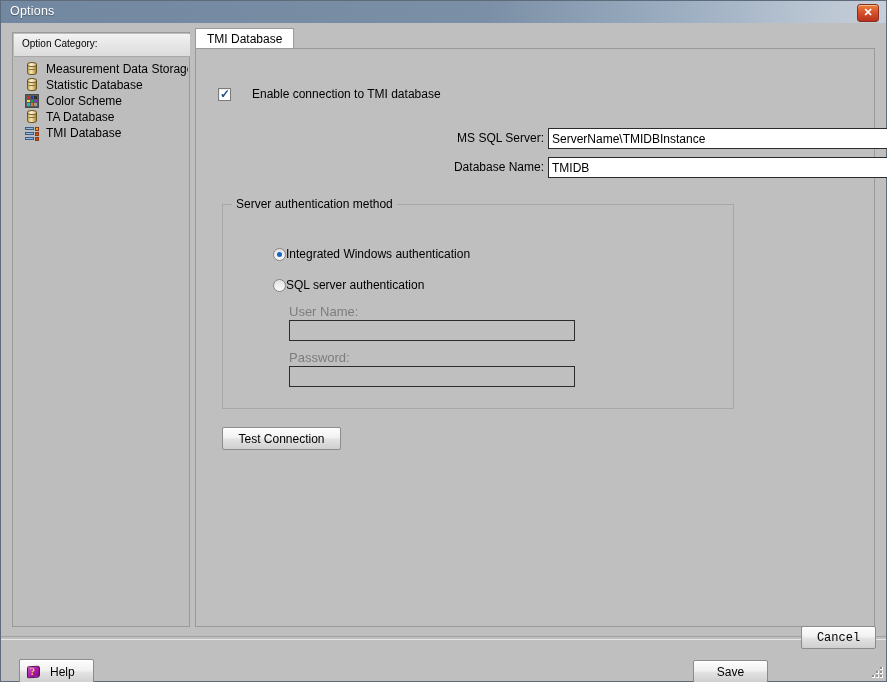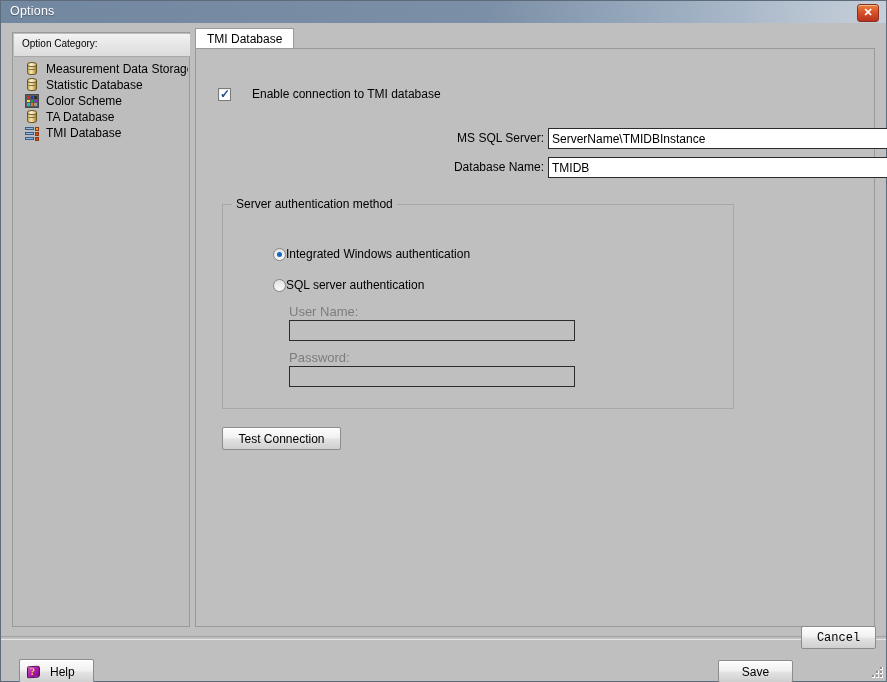--- a/index.html
+++ b/index.html
@@ -477,21 +477,21 @@
     left: 4px;
     top: 0px;
     font-size: 10px;
     font-weight: bold;
     color: #ffd84d;
     line-height: 16px;
     font-family: "Liberation Serif", serif;
   }
   .btn-save {
     position: absolute;
-    left: 717px;
+    left: 692px;
     top: 637px;
     width: 75px;
     height: 23px;
   }
   .btn-cancel {
     position: absolute;
     left: 800px;
     top: 603px;
     width: 75px;
     height: 23px;

